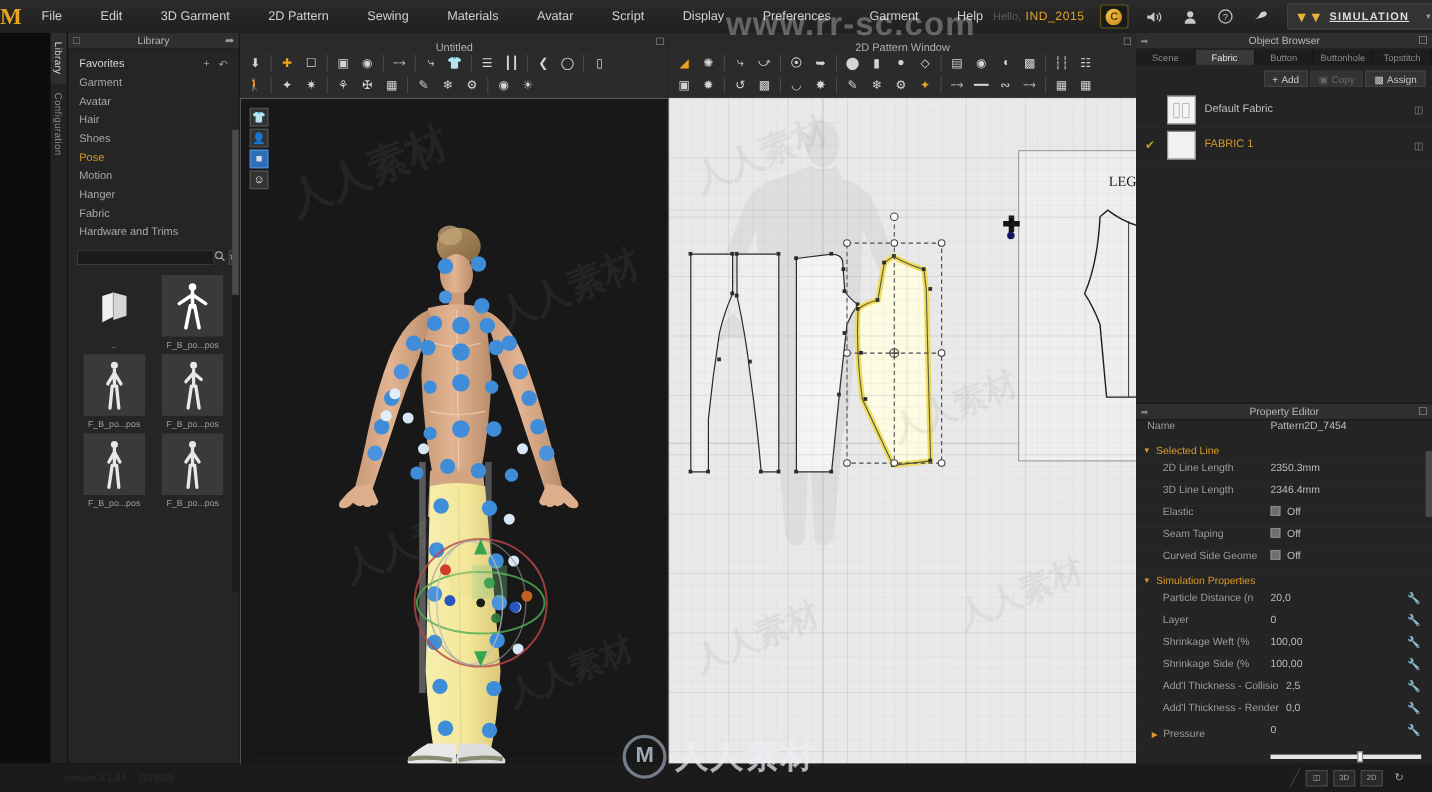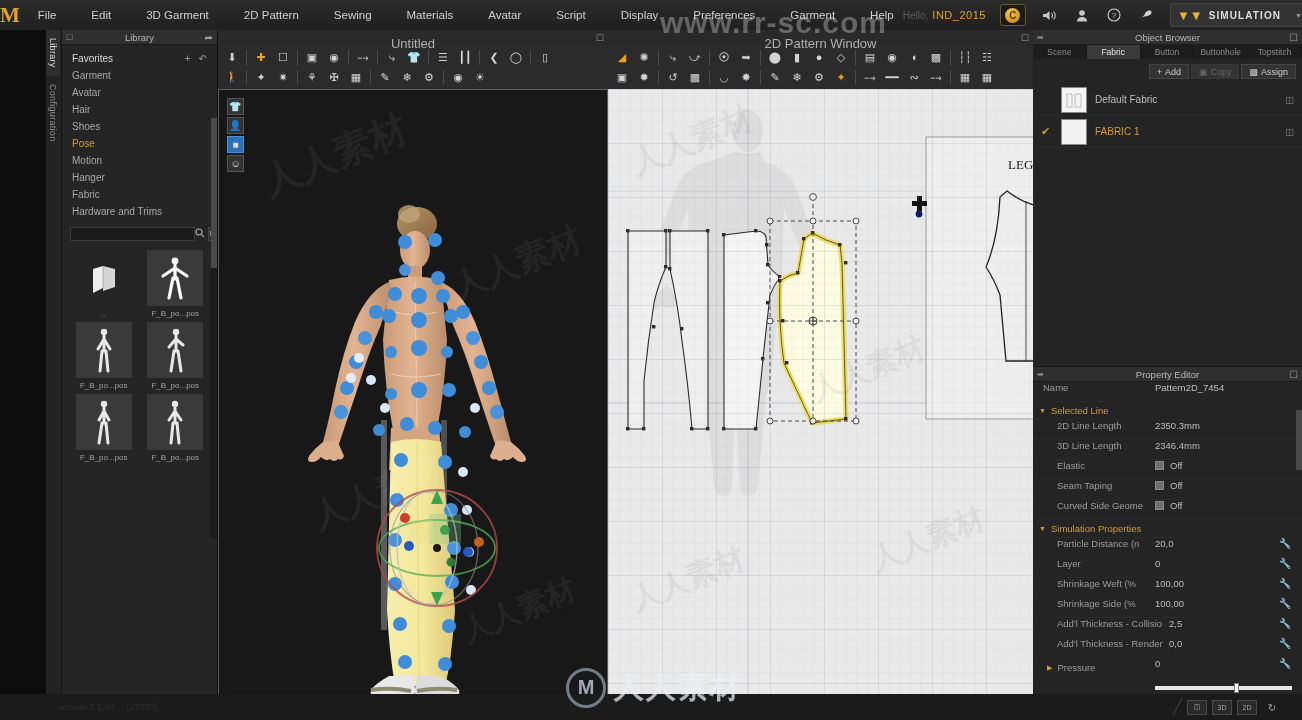--- a/index.html
+++ b/index.html
@@ -47,21 +47,21 @@
     background: radial-gradient(circle at 35% 30%, #f5c44a, #c4860f);
     color: #5a3c00; font-size: 10px; font-weight: bold;
     display: flex; align-items: center; justify-content: center;
   }
   .sim-box {
     display: flex; align-items: center; height: 24px; margin: 0 4px 0 8px;
     background: #333; border: 1px solid #444; border-radius: 2px;
     padding: 0 6px;
   }
   .sim-icon { color: #e8b33a; font-size: 13px; margin-right: 6px; }
-  .sim-label { font-size: 10px; letter-spacing: 1.1px; color: #ddd; font-weight: bold; }
+  .sim-label { font-size: 10px; letter-spacing: 1.1px; color: #ddd; font-weight: bold; text-decoration: underline; }
   .sim-arrow { margin-left: 14px; font-size: 7px; color: #999; }
   .wbtn {
     width: 22px; height: 30px; display: flex; align-items: center;
     justify-content: center; color: #9a9a9a; font-size: 11px;
   }
 
   
   .vtabs {
     position: absolute; left: 46px; top: 30px; width: 16px; height: 664px;
     background: #232323; border-right: 1px solid #141414;
@@ -122,21 +122,21 @@
     background: #1d1d1d;
   }
   .lib-scroll i { display: block; width: 6px; height: 150px; background: #4a4a4a; }
 
   
   .vp3d { position: absolute; left: 218px; top: 30px; width: 390px; height: 664px; background: #1a1a1a; }
   .vp-hdr {
     height: 15px; background: #2a2a2a; display: flex; align-items: center;
     justify-content: center; position: relative;
   }
-  .vp-hdr .title { font-size: 13px; color: #b0b0b0; margin-top: 12px; }
+  .vp-hdr .title { font-size: 10px; color: #b0b0b0; margin-top: 12px; }
   .vp-hdr .hdr-ico-r { position: absolute; right: 4px; font-size: 9px; color: #9a9a9a; }
   .tbar { background: #2b2b2b; padding: 2px 3px; display: flex; flex-wrap: wrap; }
   .tbar-row { display: flex; align-items: center; height: 20px; width: 100%; }
   .tool {
     width: 22px; height: 19px; display: flex; align-items: center;
     justify-content: center; color: #d4d4d4; font-size: 11px; position: relative;
   }
   .tool.on { color: #e8a41c; }
   .sep { width: 1px; height: 15px; background: #4a4a4a; margin: 0 3px; }
   .canvas3d {

